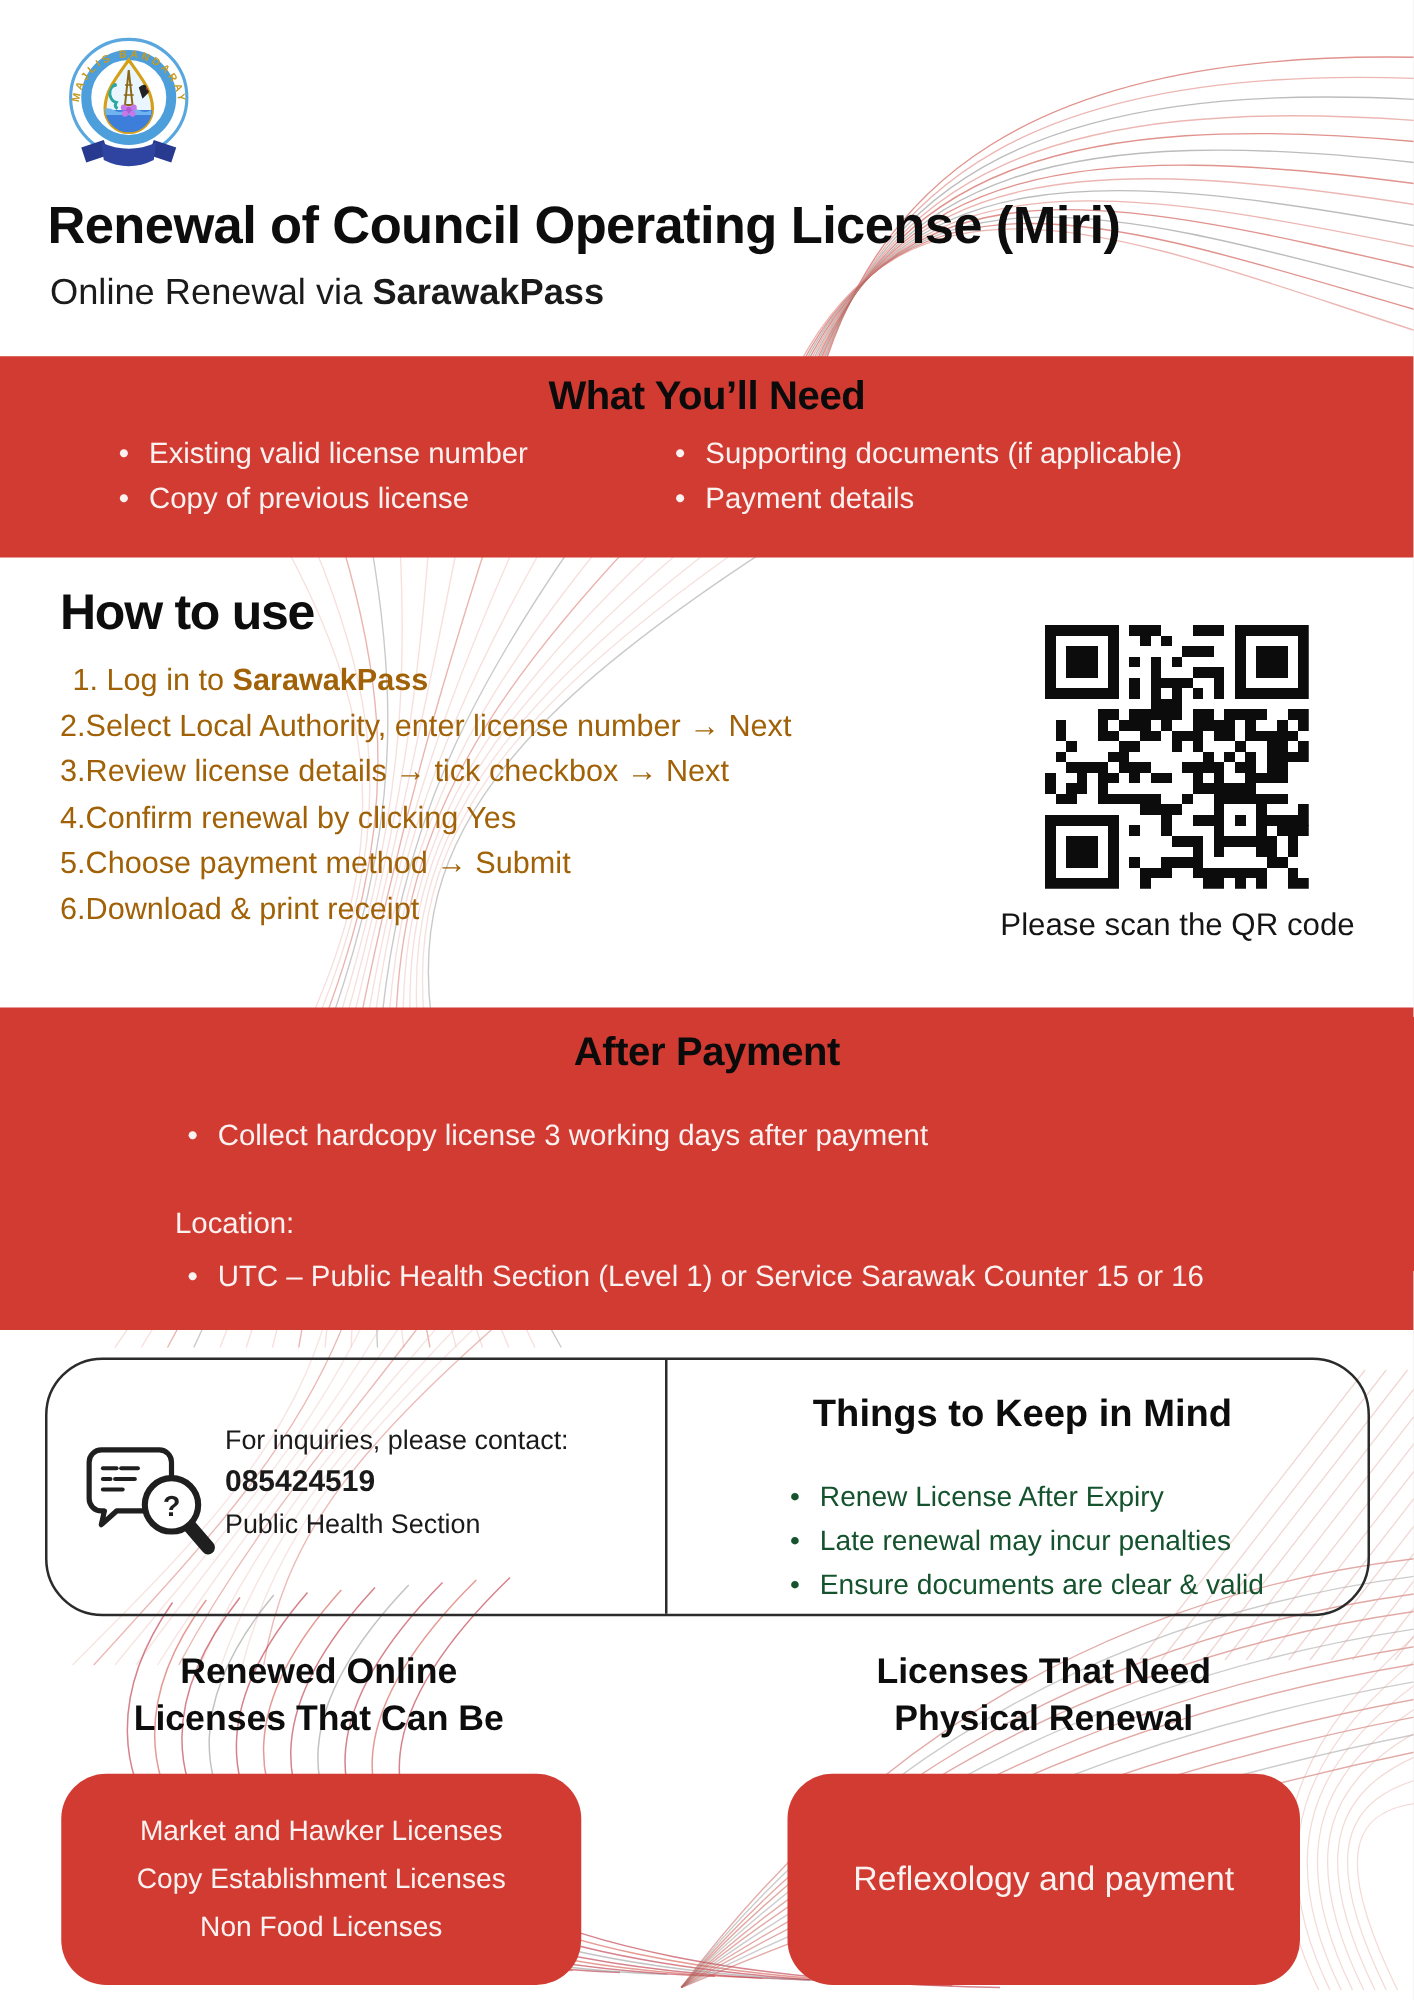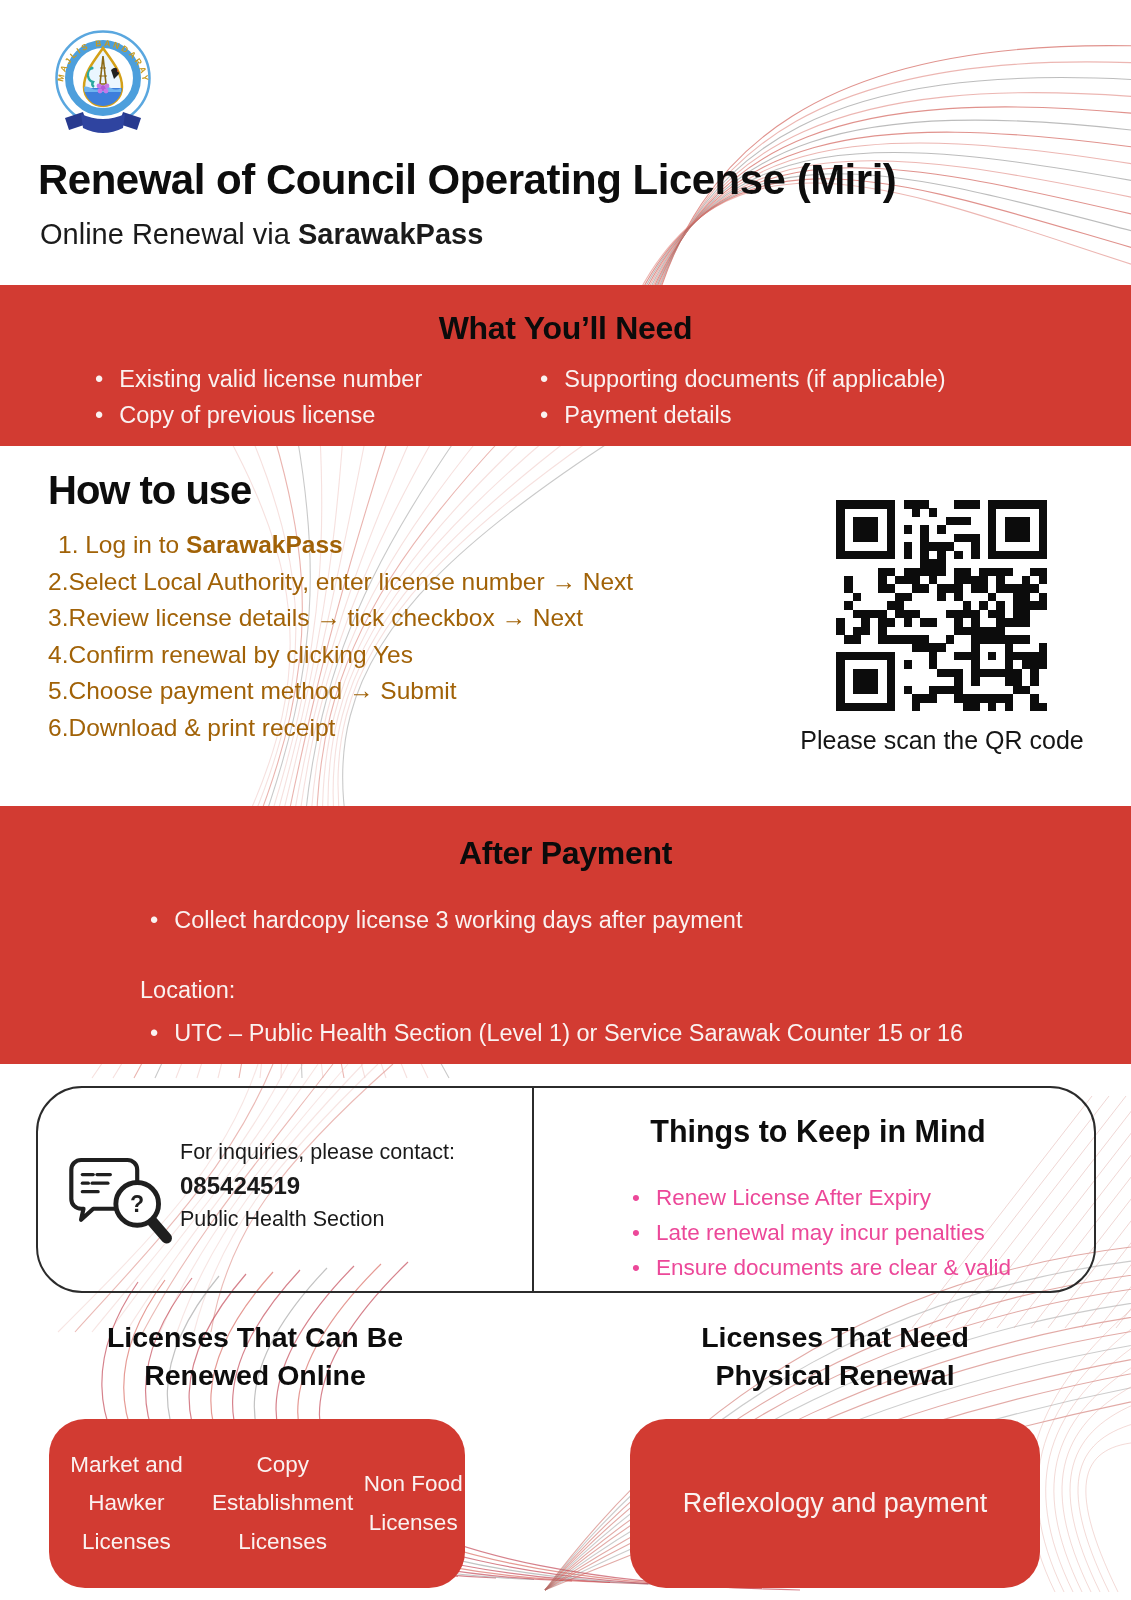--- a/index.html
+++ b/index.html
@@ -12,21 +12,21 @@
   
   .logo{left:42px;top:26px;width:122px;height:118px;}
   .page-title{left:38px;top:156px;margin:0;font-size:42px;font-weight:800;letter-spacing:-0.5px;color:#0d0d0d;white-space:nowrap;}
   .page-subtitle{left:40px;top:218px;margin:0;font-size:29px;color:#1b1b1b;white-space:nowrap;}
   .page-subtitle b{font-weight:800;}
 
   
   .banner{left:0;width:1131px;background:var(--red);}
   .banner1{top:285px;height:161px;}
   .banner2{top:806px;height:258px;}
-  .banner h2{margin:15px;text-align:center;font-size:32px;font-weight:800;color:#0b0b0b;letter-spacing:-0.3px;}
+  .banner h2{margin:3px;text-align:center;font-size:32px;font-weight:800;color:#0b0b0b;letter-spacing:-0.3px;}
   .banner1 h2{padding-top:10px;}
   .banner2 h2{padding-top:14px;}
   .cols{display:flex;margin:10px 0 0 95px;}
   .cols ul{margin:0;padding:0;list-style:none;}
   .cols ul.colL{width:445px;}
   .banner li,.banner .loc{color:var(--white-ink);font-size:23.5px;line-height:35.5px;}
   .banner li::before{content:"•";margin-right:16px;}
   .ap1{margin:31px 0 0 150px;padding:0;list-style:none;}
   .loc{margin:34px 0 0 140px;}
   .ap2{margin:8px 0 0 150px;padding:0;list-style:none;}
@@ -45,28 +45,28 @@
   
   .infobox{left:36px;top:1086px;width:1060px;height:207px;border:2px solid #2b2b2b;border-radius:46px;box-sizing:border-box;background:transparent;}
   .divider{position:absolute;left:494px;top:0;width:2px;height:100%;background:#2b2b2b;}
   .contact-icon{position:absolute;left:26px;top:50px;width:122px;height:122px;}
   .contact-text{position:absolute;left:142px;top:52px;}
   .contact-text p{margin:0 0 7px 0;font-size:21.5px;color:#1a1a1a;}
   .contact-text .phone{font-size:24px;font-weight:800;}
   .things-title{position:absolute;left:500px;top:26px;width:560px;margin:0;text-align:center;
                 font-size:30.5px;font-weight:800;color:#0d0d0d;}
   .things-list{position:absolute;left:594px;top:92px;margin:0;padding:0;list-style:none;}
-  .things-list li{font-size:22.5px;line-height:35px;color:#ec4899;}
+  .things-list li{font-size:22.5px;line-height:35px;color:#14532d;}
   .things-list li::before{content:"•";margin-right:16px;}
 
   
   .bt{width:430px;margin:0;text-align:center;font-size:28.5px;font-weight:800;line-height:38px;color:#0d0d0d;}
   .btL{left:40px;top:1318px;}
   .btR{left:620px;top:1318px;}
-  .card{background:var(--red);border-radius:36px;display:flex;flex-direction:row;justify-content:center;align-items:center;}
+  .card{background:var(--red);border-radius:36px;display:flex;flex-direction:column;justify-content:center;align-items:center;}
   .cardL{left:49px;top:1419px;width:416px;height:169px;}
   .cardR{left:630px;top:1419px;width:410px;height:169px;}
   .card p{margin:0;text-align:center;color:var(--white-ink);}
   .cardL p{font-size:22.5px;line-height:38.5px;}
   .cardR p{font-size:27px;}
 </style>
 </head>
 <body>
 
 <div class="page">
@@ -574,22 +574,22 @@
     </div>
     <h3 class="things-title">Things to Keep in Mind</h3>
     <ul class="things-list">
       <li>Renew License After Expiry</li>
       <li>Late renewal may incur penalties</li>
       <li>Ensure documents are clear &amp; valid</li>
     </ul>
   </section>
 
   <h3 class="layer bt btL">
+    <span style="display:block">Renewed Online</span>
     <span style="display:block">Licenses That Can Be</span>
-    <span style="display:block">Renewed Online</span>
   </h3>
   <h3 class="layer bt btR">
     <span style="display:block">Licenses That Need</span>
     <span style="display:block">Physical Renewal</span>
   </h3>
 
   <div class="layer card cardL">
     <p>Market and Hawker Licenses</p>
     <p>Copy Establishment Licenses</p>
     <p>Non Food Licenses</p>

